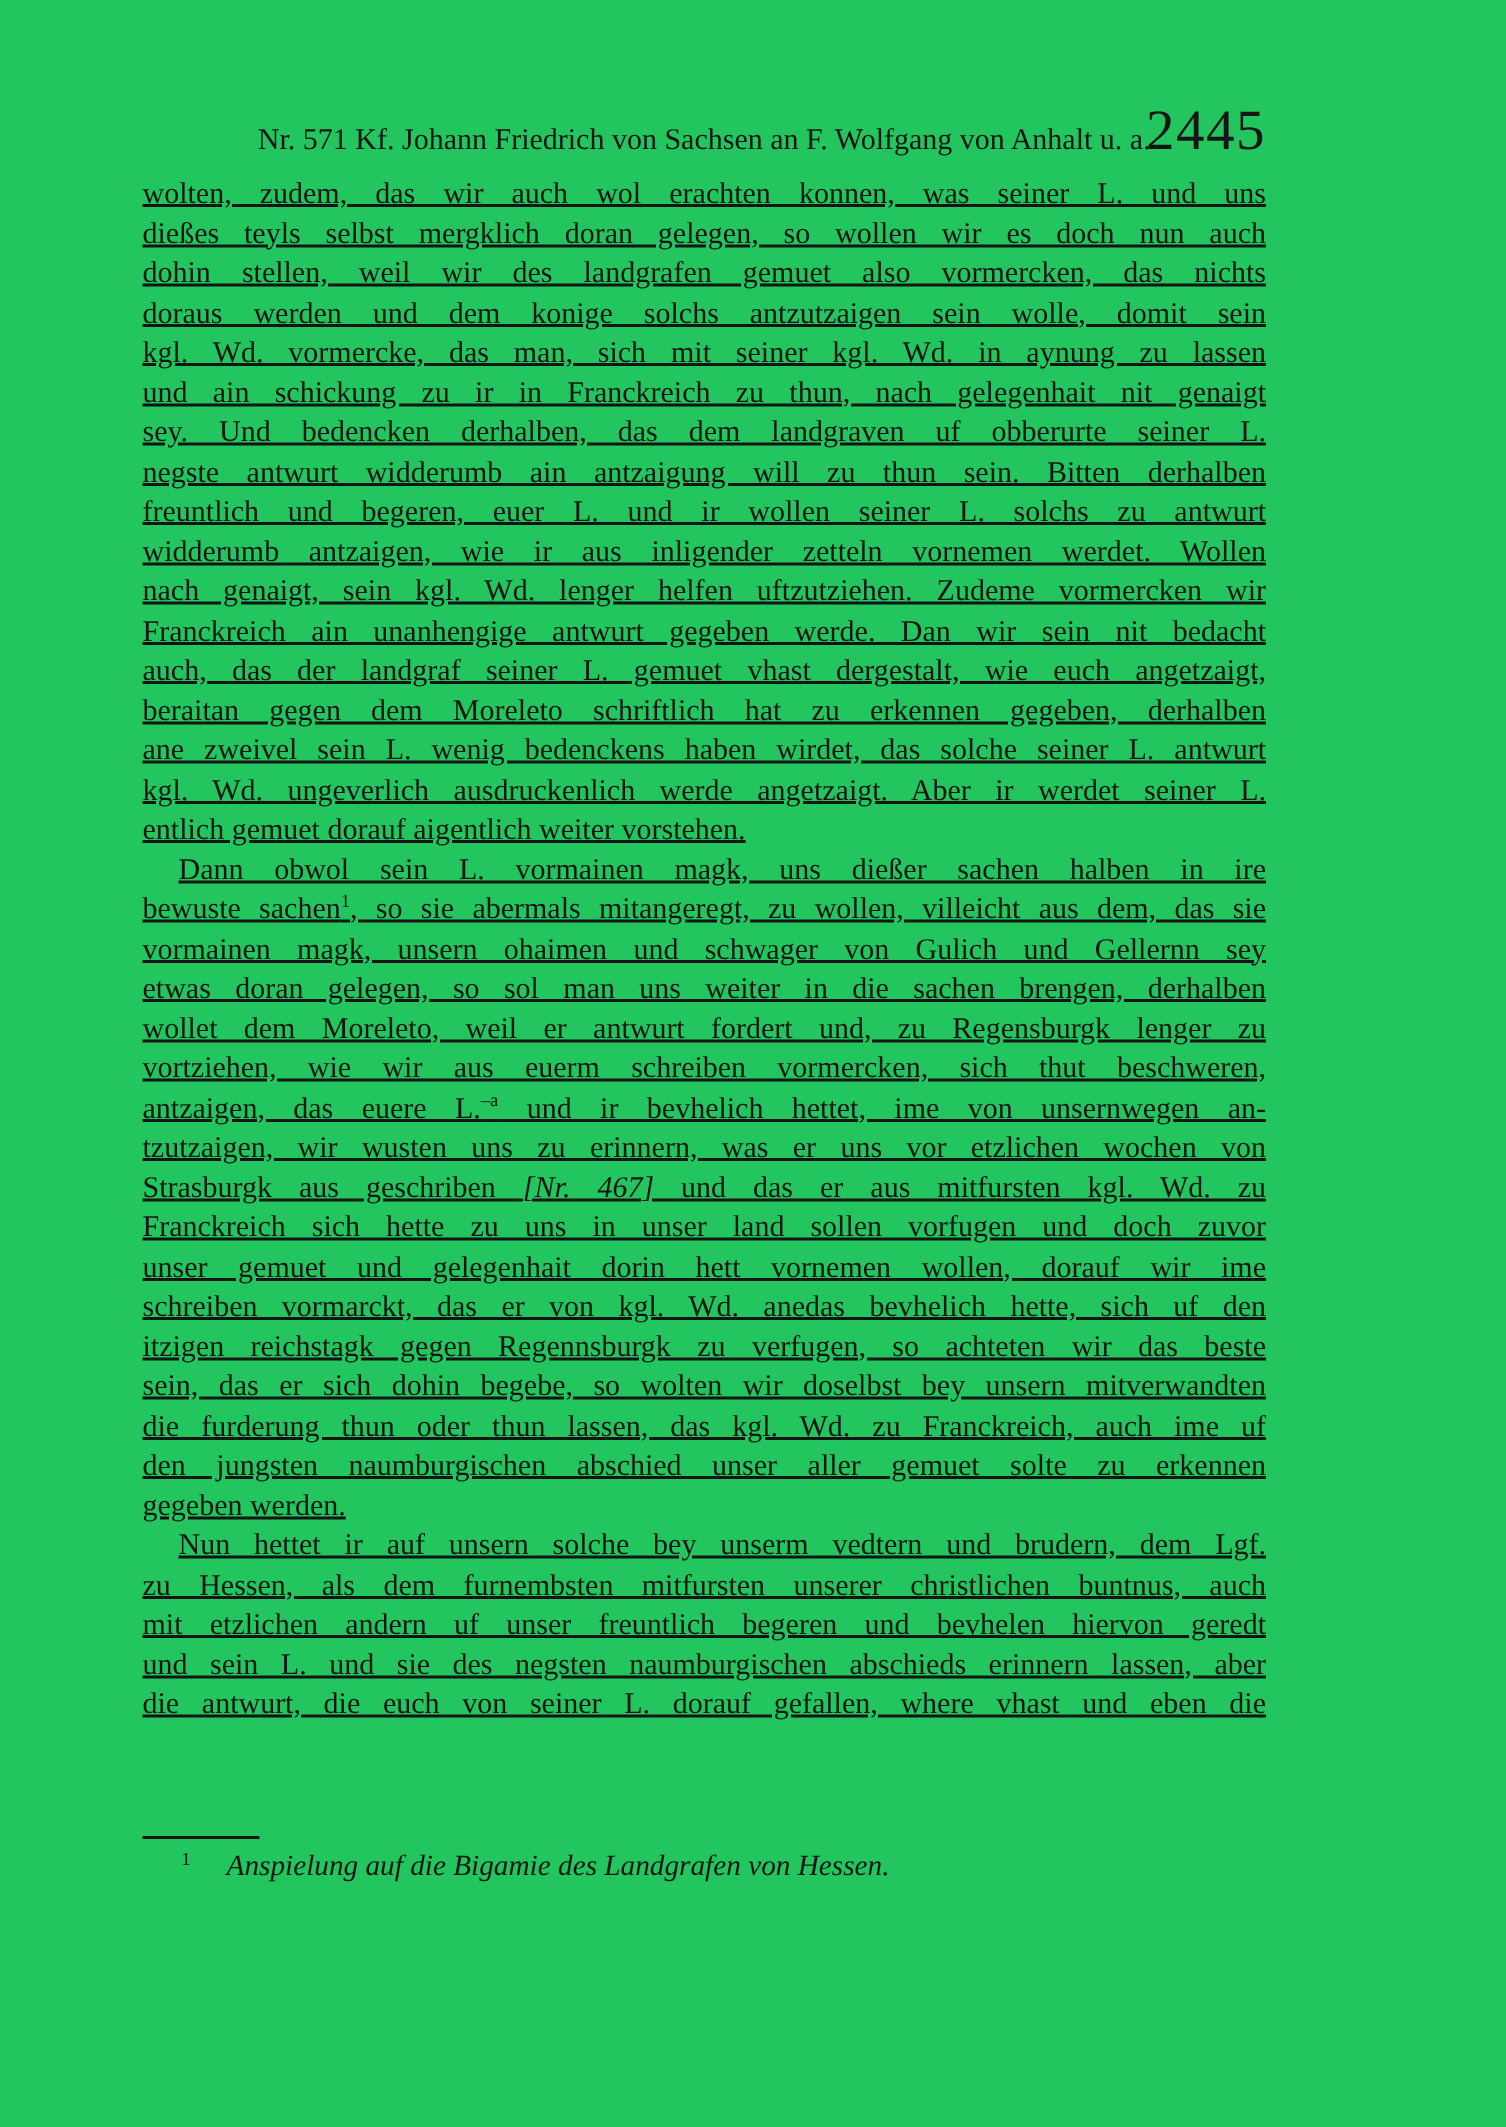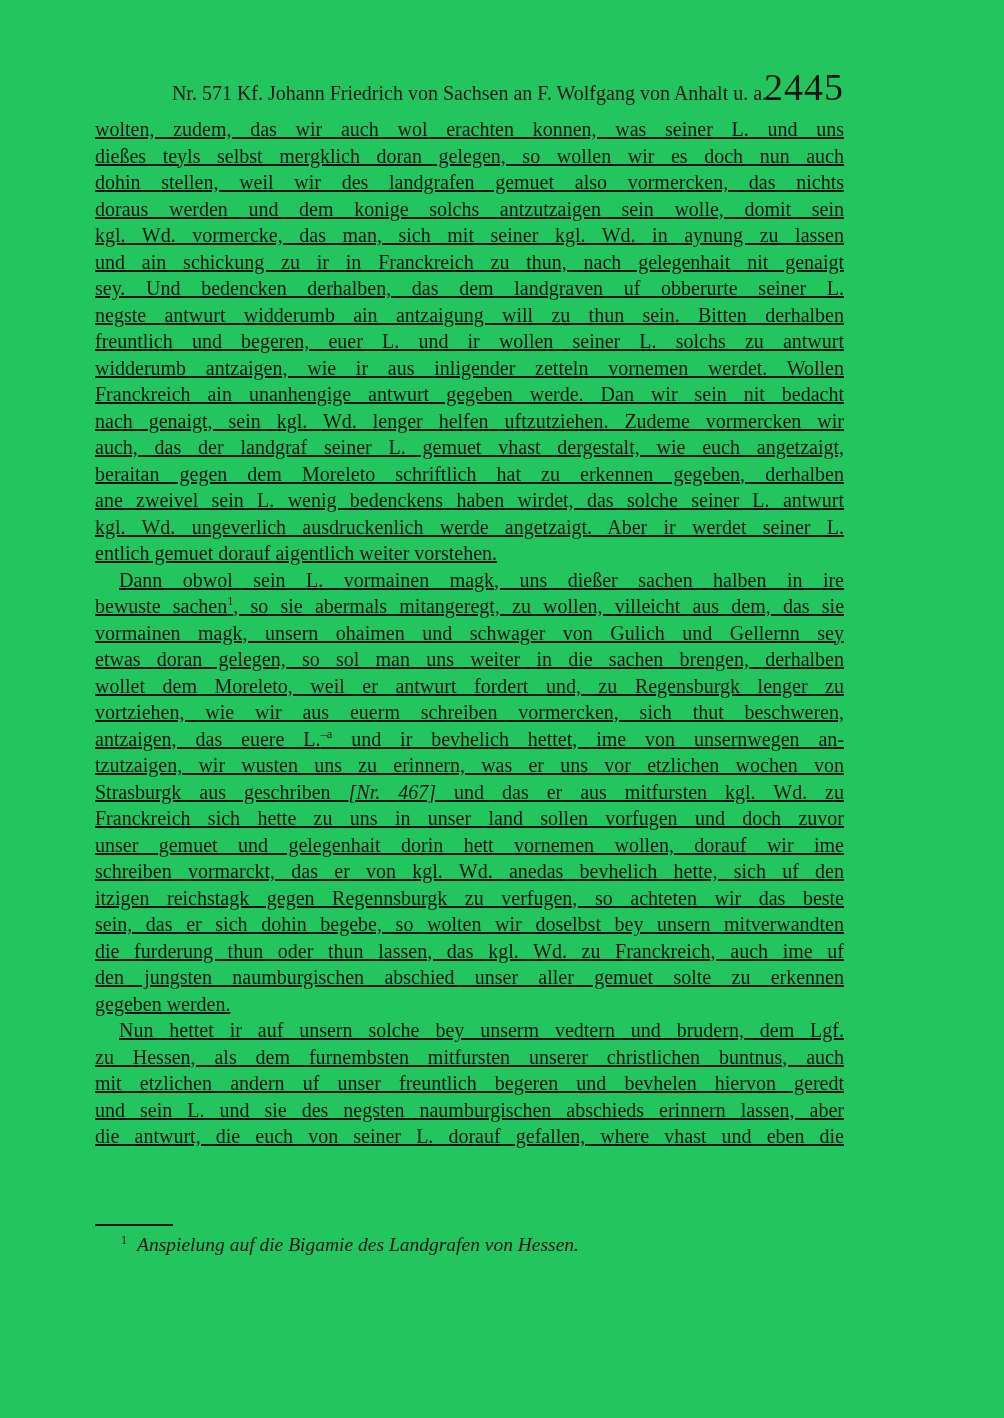--- a/index.html
+++ b/index.html
@@ -76,21 +76,21 @@
     top: 1232px;
     width: 749px;
     font-size: 19.5px;
     line-height: 26px;
   }
   .footnote sup {
     font-style: normal;
     margin-right: 10px;
     padding-left: 26px;
   }
-  .footnote em { font-style: italic; }
+  .footnote em { font-style: italic; margin-left: 14px; }
 </style>
 </head>
 <body>
 
 <div class="page">
 
   <div class="running-head">
     <span class="head-title">Nr. 571 Kf. Johann Friedrich von Sachsen an F. Wolfgang von Anhalt u. a.</span>
     <span class="folio">2445</span>
   </div>
@@ -99,22 +99,22 @@
       <div class="line"><span>wolten, zudem, das wir auch wol erachten konnen, was seiner L. und uns</span></div>
       <div class="line"><span>dießes teyls selbst mergklich doran gelegen, so wollen wir es doch nun auch</span></div>
       <div class="line"><span>dohin stellen, weil wir des landgrafen gemuet also vormercken, das nichts</span></div>
       <div class="line"><span>doraus werden und dem konige solchs antzutzaigen sein wolle, domit sein</span></div>
       <div class="line"><span>kgl. Wd. vormercke, das man, sich mit seiner kgl. Wd. in aynung zu lassen</span></div>
       <div class="line"><span>und ain schickung zu ir in Franckreich zu thun, nach gelegenhait nit genaigt</span></div>
       <div class="line"><span>sey. Und bedencken derhalben, das dem landgraven uf obberurte seiner L.</span></div>
       <div class="line"><span>negste antwurt widderumb ain antzaigung will zu thun sein. Bitten derhalben</span></div>
       <div class="line"><span>freuntlich und begeren, euer L. und ir wollen seiner L. solchs zu antwurt</span></div>
       <div class="line"><span>widderumb antzaigen, wie ir aus inligender zetteln vornemen werdet. Wollen</span></div>
+      <div class="line"><span>nach genaigt, sein kgl. Wd. lenger helfen uftzutziehen. Zudeme vormercken wir</span></div>
       <div class="line"><span>Franckreich ain unanhengige antwurt gegeben werde. Dan wir sein nit bedacht</span></div>
-      <div class="line"><span>nach genaigt, sein kgl. Wd. lenger helfen uftzutziehen. Zudeme vormercken wir</span></div>
       <div class="line"><span>auch, das der landgraf seiner L. gemuet vhast dergestalt, wie euch angetzaigt,</span></div>
       <div class="line"><span>beraitan gegen dem Moreleto schriftlich hat zu erkennen gegeben, derhalben</span></div>
       <div class="line"><span>ane zweivel sein L. wenig bedenckens haben wirdet, das solche seiner L. antwurt</span></div>
       <div class="line"><span>kgl. Wd. ungeverlich ausdruckenlich werde angetzaigt. Aber ir werdet seiner L.</span></div>
       <div class="line line-last"><span>entlich gemuet dorauf aigentlich weiter vorstehen.</span></div>
       <div class="line line-indent"><span>Dann obwol sein L. vormainen magk, uns dießer sachen halben in ire</span></div>
       <div class="line"><span>bewuste sachen</span><sup>1</sup><span>, so sie abermals mitangeregt, zu wollen, villeicht aus dem, das sie</span></div>
       <div class="line"><span>vormainen magk, unsern ohaimen und schwager von Gulich und Gellernn sey</span></div>
       <div class="line"><span>etwas doran gelegen, so sol man uns weiter in die sachen brengen, derhalben</span></div>
       <div class="line"><span>wollet dem Moreleto, weil er antwurt fordert und, zu Regensburgk lenger zu</span></div>

